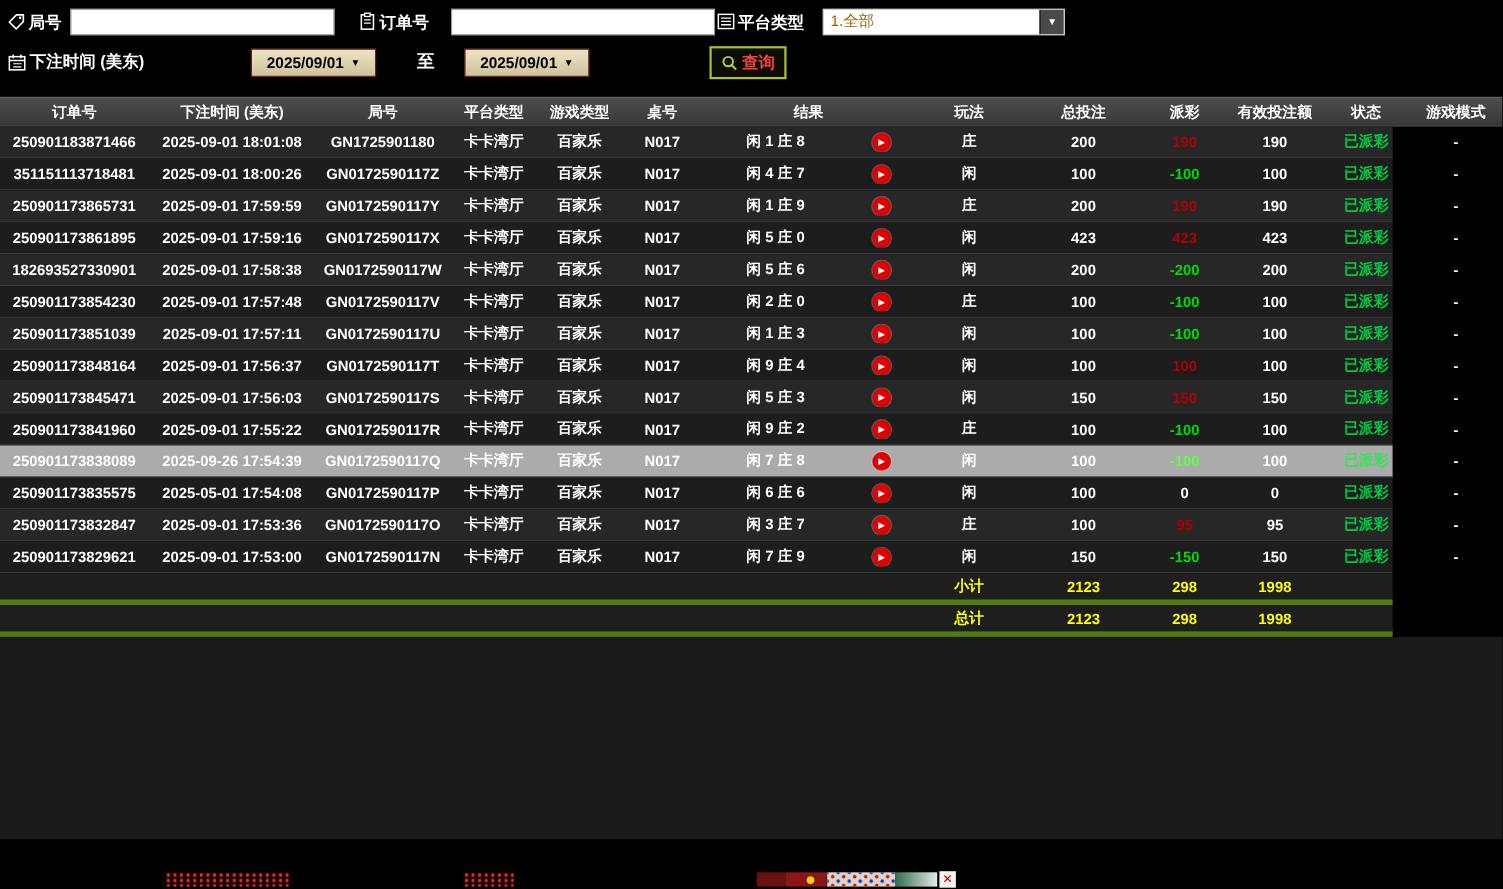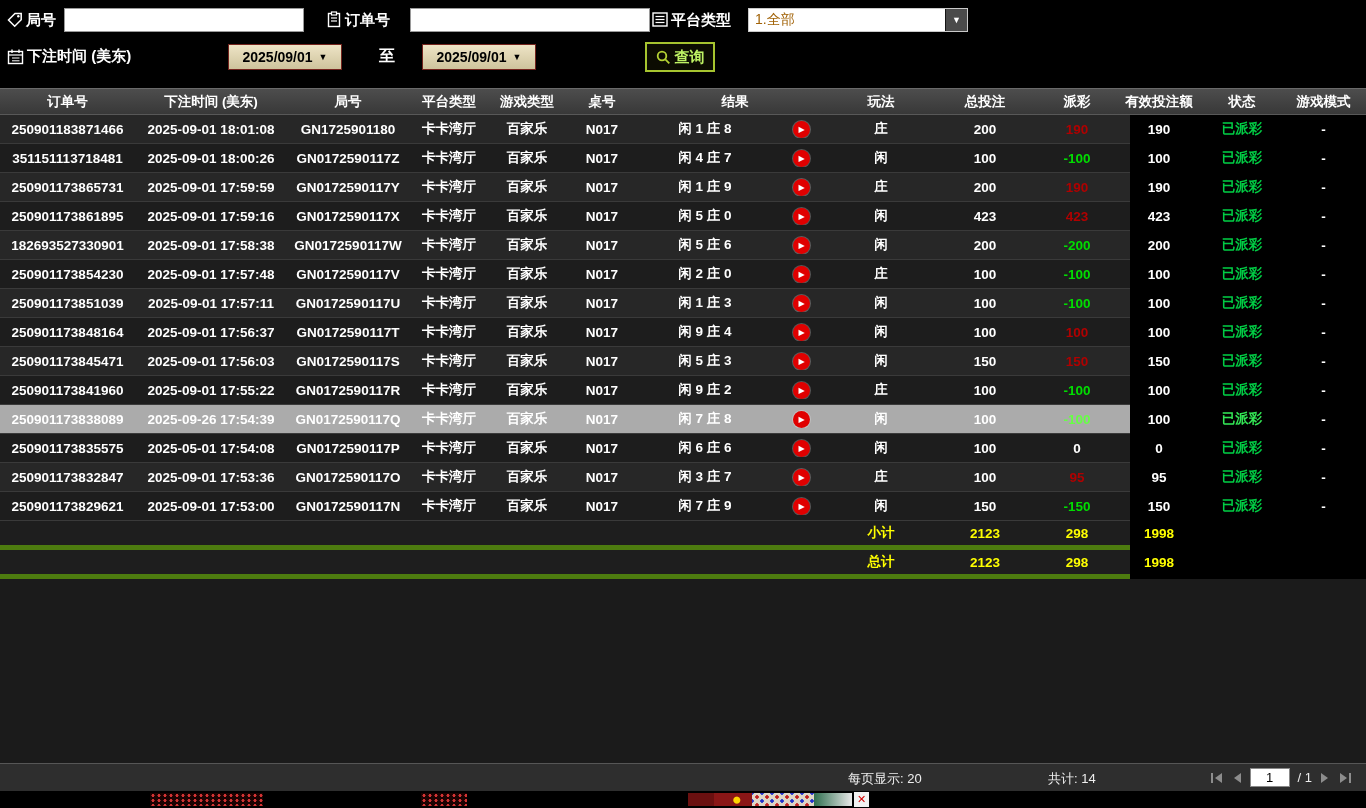--- a/index.html
+++ b/index.html
@@ -17,31 +17,31 @@
     border:1px solid #c9c9c9;display:flex;align-items:center;cursor:pointer}
   .combo-val{flex:1;color:#a16207;font-size:14px;padding-left:6px;text-align:left}
   .combo-arrow{width:22px;height:100%;background:#4a4a4a;color:#fff;font-size:9px;
     display:flex;align-items:center;justify-content:center;border-left:1px solid #141414}
   .date-btn{position:absolute;width:114px;height:26px;background:linear-gradient(#eee4c6,#cec39c);
     border:1px solid #73231d;display:flex;align-items:center;justify-content:center;gap:6px;
     font-weight:bold;font-size:14px;color:#000;cursor:pointer;font-family:inherit}
   .date-btn .dd{font-size:9px}
   .search-btn{position:absolute;left:645px;top:42px;width:70px;height:30px;background:#0c0c02;
     border:2px solid #a6c42f;display:flex;align-items:center;justify-content:center;gap:4px;
-    color:#bef264;font-weight:bold;font-size:15px;cursor:pointer;font-family:inherit}
+    color:#ef4444;font-weight:bold;font-size:15px;cursor:pointer;font-family:inherit}
 
   
   .grid{display:grid;
     grid-template-columns:135px 152px 122px 80px 76px 74px 132px 60px 100px 108px 76px 88px 78px 85px;
     align-items:center}
   .thead{position:absolute;top:88px;left:0;width:1366px;height:27px;
     background:linear-gradient(#4d4d4d,#383838);border-top:1px solid #6a6a6a;border-bottom:1px solid #585858}
   .hcell{font-size:13.5px;font-weight:bold;text-align:center;white-space:nowrap;overflow:hidden}
   .span2{grid-column:7 / span 2}
-  .tbody{position:absolute;top:115px;left:0;width:1130px}
+  .tbody{position:absolute;top:115px;left:0;width:1266px}
   .trow{height:29px;border-bottom:1px solid #3a3a3a;cursor:pointer}
   .trow:nth-child(odd){background:#272727}
   .trow:nth-child(even){background:#1d1d1d}
   .trow.selected{background:#ababab}
   .cell{font-size:13.5px;font-weight:600;text-align:center;white-space:nowrap;overflow:hidden;color:#fff}
   .pay-red{color:#b00000}
   .pay-green{color:#00dd00}
   .pay-white{color:#ffffff}
   .status{color:#00cc44;font-weight:bold}
   .trow.selected .status{color:#33e655}
@@ -436,42 +436,20 @@
     <div class="grid srow">
       <div class="yl" style="grid-column:9">总计</div>
       <div class="yl">2123</div>
       <div class="yl">298</div>
       <div class="yl">1998</div>
     </div>
   </div>
 
   <div class="spacer"></div>
 
-  <div class="footer">
-    <span class="f-per">每页显示: 20</span>
-    <span class="f-count">共计: 14</span>
-    <div class="pager">
-      <svg class="pg-ic" width="14" height="12" viewBox="0 0 14 12">
-        <rect x="1" y="1" width="2" height="10" fill="#8d8d8d"></rect>
-          <path d="M12 1 L5 6 L12 11 Z" fill="#8d8d8d"></path>
-      </svg>
-      <svg class="pg-ic" width="10" height="12" viewBox="0 0 10 12">
-        <path d="M9 1 L2 6 L9 11 Z" fill="#8d8d8d"></path>
-      </svg>
-      <input class="page-input" value="1" style="">
-      <span class="slash">/  1</span>
-      <svg class="pg-ic" width="10" height="12" viewBox="0 0 10 12">
-        <path d="M1 1 L8 6 L1 11 Z" fill="#8d8d8d"></path>
-      </svg>
-      <svg class="pg-ic" width="14" height="12" viewBox="0 0 14 12">
-        <path d="M2 1 L9 6 L2 11 Z" fill="#8d8d8d"></path>
-          <rect x="11" y="1" width="2" height="10" fill="#8d8d8d"></rect>
-      </svg>
-    </div>
-  </div>
 
   <div class="strip">
     <div class="frag dots" style="left:150px;width:113px"></div>
     <div class="frag dots" style="left:421px;width:46px"></div>
     <div class="frag" style="left:688px;width:26px;background:#6b1010"></div>
     <div class="frag" style="left:714px;width:38px;background:#8a1616;
          background-image:radial-gradient(circle at 60% 55%, #ffd400 3px, transparent 4px)"></div>
     <div class="frag dots2" style="left:752px;width:62px"></div>
     <div class="frag" style="left:814px;width:38px;background:linear-gradient(90deg,#2f6f4f,#e8e8e8)"></div>
     <span class="fx" style="left:854px">✕</span>

